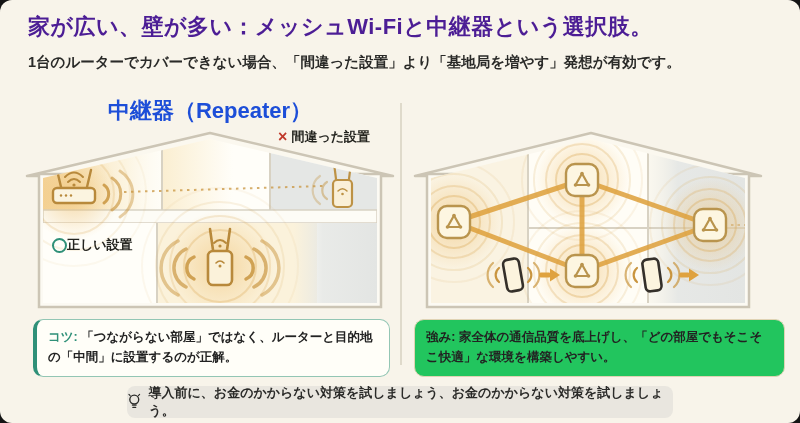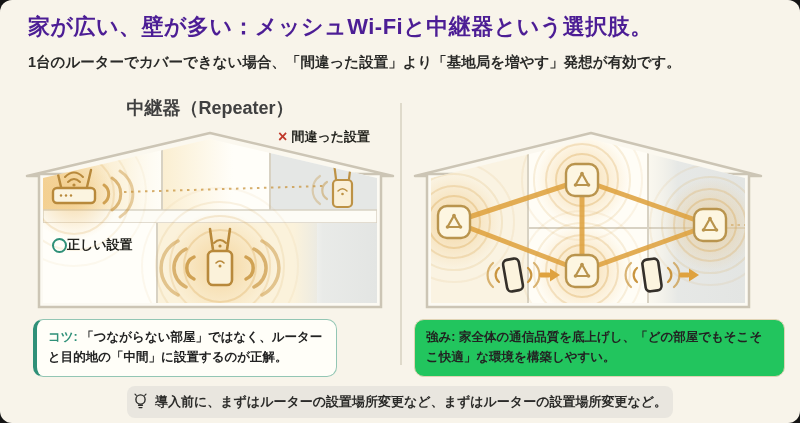--- a/index.html
+++ b/index.html
@@ -1,32 +1,32 @@
 <!DOCTYPE html>
 <html><head>
 <meta charset="utf-8">
 <style>
   html,body{margin:0;padding:0;background:#141414;}
   body{font-family:"Liberation Sans","DejaVu Sans",sans-serif;}
   .canvas{position:relative;width:800px;height:423px;background:#f8f4ea;border-radius:12px;overflow:hidden;margin:0 auto;}
   .title{position:absolute;left:28px;top:12px;width:744px;font-size:22px;font-weight:900;color:#4c1d95;letter-spacing:.5px;}
   .subtitle{position:absolute;left:28px;top:53px;width:760px;font-size:14.5px;font-weight:600;color:#2a2a28;}
-  .panel-heading{position:absolute;top:96px;font-size:18px;font-weight:800;color:#404040;text-align:center;}
+  .panel-heading{position:absolute;top:96px;font-size:22px;font-weight:800;color:#1d4ed8;text-align:center;}
   .ph-left{left:24px;width:372px;}
   .ph-right{left:412px;width:352px;}
   .divider{position:absolute;left:400px;top:103px;width:1.5px;height:262px;background:#dfdacb;}
   .house{position:absolute;}
   .house-left{left:24px;top:130px;}
   .house-right{left:412px;top:130px;}
   .wrong-label{position:absolute;left:24px;top:128px;width:346px;text-align:right;font-size:13px;font-weight:800;color:#24241f;}
   .wrong-label .xmark{color:#c0392b;font-size:16px;font-weight:900;margin-right:4px;vertical-align:-1px;}
   .correct-label{position:absolute;left:52px;top:236px;font-size:13px;font-weight:800;color:#24241f;display:flex;align-items:center;}
   .ok-circle{display:inline-block;width:11px;height:11px;border:2.5px solid #2f9078;border-radius:50%;background:transparent;}
   .note{position:absolute;top:319px;min-height:36px;padding:7px 11px 8px 11px;border-radius:10px;font-size:12.5px;line-height:1.62;color:#222;font-weight:700;box-sizing:border-box;}
-  .note-left{left:33px;width:304px;background:#fffef8;border:1.5px solid #93c6b4;border-left:4px solid #2f9078;}
+  .note-left{left:33px;width:357px;background:#fffef8;border:1.5px solid #93c6b4;border-left:4px solid #2f9078;}
   .note-right{left:414px;width:371px;background:#22c55e;border:1.5px solid #e0d3b4;}
   .note .lbl-teal{color:#2f9078;font-weight:800;}
   .note .lbl-dark{color:#1f1f1d;font-weight:800;}
   .footer-pill{position:absolute;left:127px;top:386px;width:546px;height:32px;background:#e9e6df;border-radius:8px;display:flex;align-items:center;justify-content:center;gap:7px;font-size:13px;font-weight:700;color:#2b2b29;}
   svg{display:block;}
 </style>
 </head>
 <body>
 
 <div class="canvas">
@@ -287,16 +287,16 @@
   </div>
 
   <div class="footer-pill">
     <svg width="15" height="18" viewBox="0 0 15 18">
       <circle cx="7.5" cy="6.5" r="4.6" fill="none" stroke="#2b2b29" stroke-width="1.4"></circle>
       <line x1="5.6" y1="12.2" x2="9.4" y2="12.2" stroke="#2b2b29" stroke-width="1.4" stroke-linecap="round"></line>
       <line x1="6.1" y1="14.6" x2="8.9" y2="14.6" stroke="#2b2b29" stroke-width="1.4" stroke-linecap="round"></line>
       <line x1="2" y1="1.2" x2="3.2" y2="2.4" stroke="#2b2b29" stroke-width="1.2" stroke-linecap="round"></line>
       <line x1="13" y1="1.2" x2="11.8" y2="2.4" stroke="#2b2b29" stroke-width="1.2" stroke-linecap="round"></line>
     </svg>
-    <span>導入前に、まずはルーターの設置場所変更など、まずはルーターの設置場所変更など。</span>
+    <span>導入前に、お金のかからない対策を試しましょう、お金のかからない対策を試しましょう。</span>
   </div>
 
 </div>
 
 </body></html>

